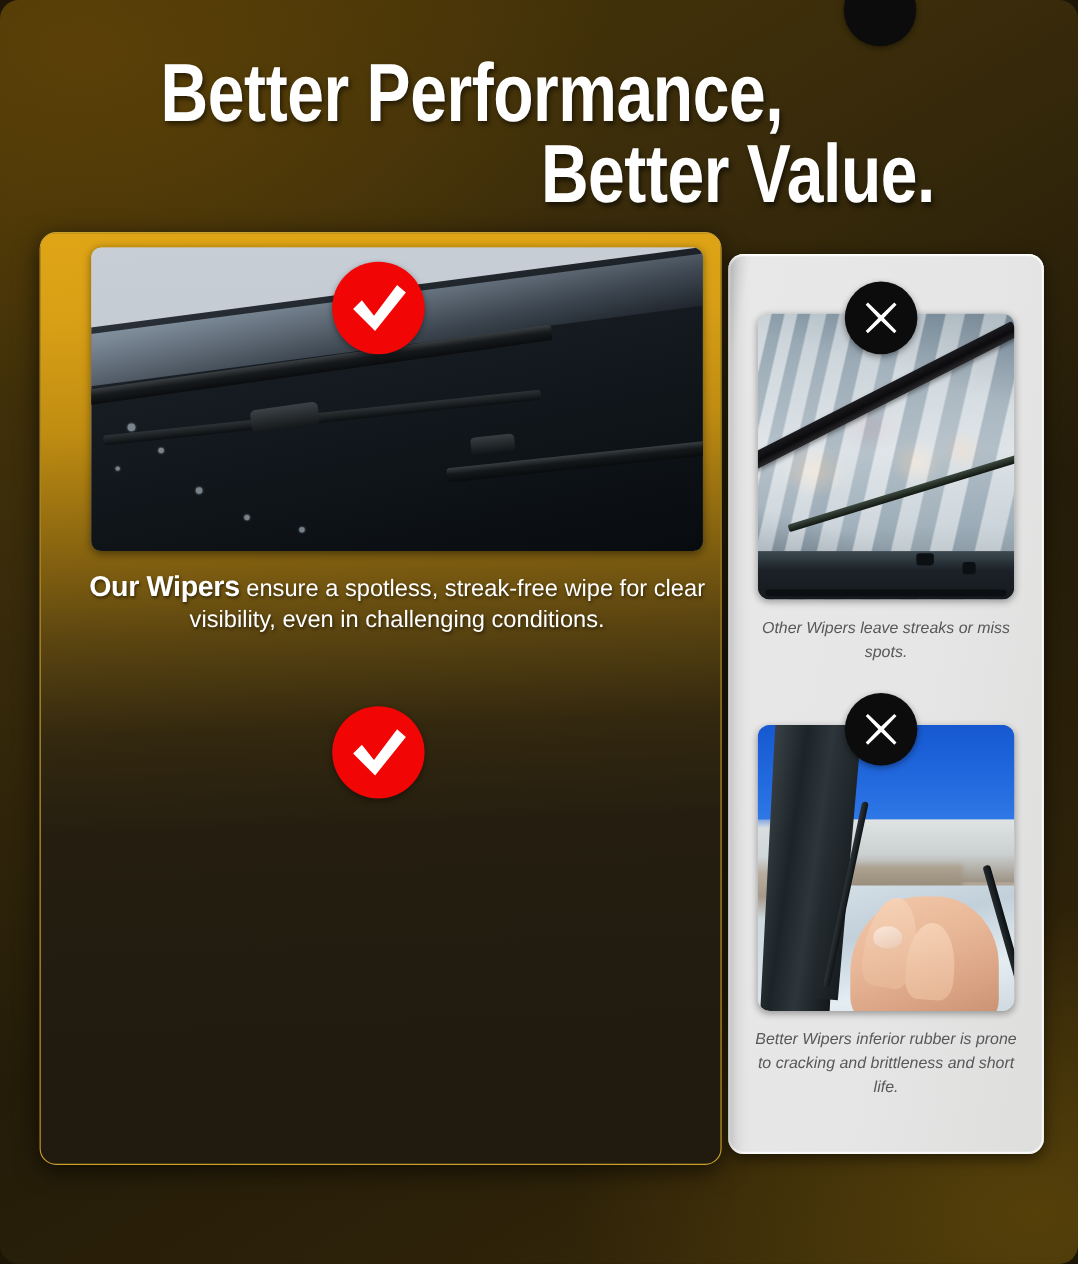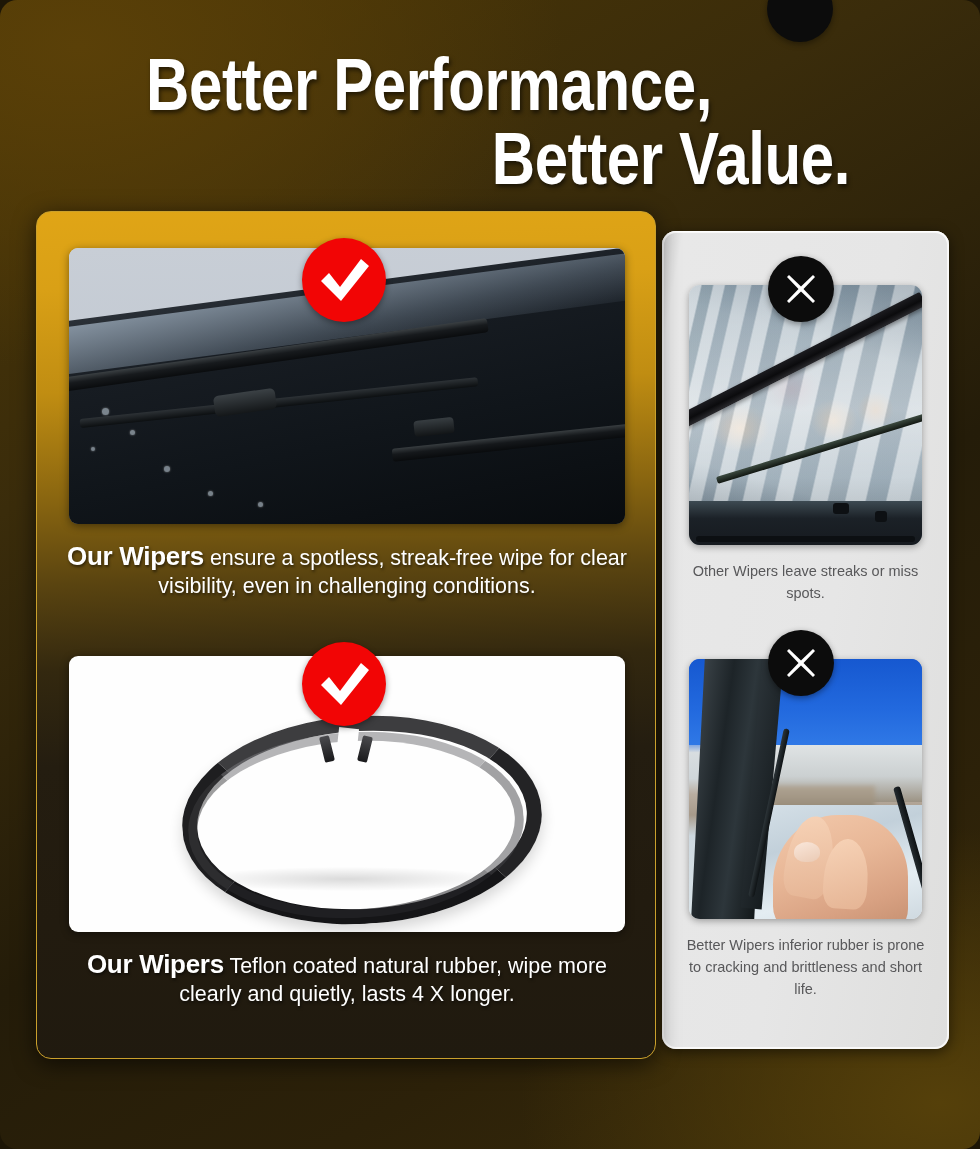--- a/index.html
+++ b/index.html
@@ -47,20 +47,21 @@
   
   .panel-right {
     position: absolute;
     left: 662px;
     top: 231px;
     width: 287px;
     height: 818px;
     border-radius: 14px;
     background: linear-gradient(100deg, #cfcfcf 0%, #e8e8e8 5%, #e6e6e6 55%, #dededd 100%);
     box-shadow: 0 3px 14px rgba(0,0,0,0.55), inset 0 1px 0 rgba(255,255,255,0.9);
+    font-style: italic;
   }
   .panel-right::after {
     content: "";
     position: absolute;
     inset: 0;
     border-radius: 14px;
     border: 2px solid rgba(255,255,255,0.75);
     pointer-events: none;
   }
 
@@ -232,21 +233,21 @@
       #241d10 64%,
       #221b0f 82%,
       #201a0f 100%);
     border: 1.5px solid #caa02c;
     box-sizing: border-box;
     box-shadow: 0 5px 22px rgba(0,0,0,0.6);
     overflow: hidden;
   }
 
   .good-block { position: absolute; left: 0; width: 620px; }
-  .good-block.g1 { top: 36px; }
+  .good-block.g1 { top: 13px; padding-left: 14px; }
   .good-block.g2 { top: 444px; }
 
   .good-photo {
     position: relative;
     width: 556px;
     height: 276px;
     margin: 0 auto;
     border-radius: 9px;
     overflow: hidden;
     box-shadow: 0 2px 8px rgba(0,0,0,0.45);
@@ -481,33 +482,20 @@
         <div class="drop" style="left:17%; top:79%; width:6px; height:6px;"></div>
         <div class="drop" style="left:25%; top:88%; width:5px; height:5px;"></div>
         <div class="drop" style="left:4%; top:72%; width:4px; height:4px;"></div>
         <div class="drop" style="left:34%; top:92%; width:5px; height:5px;"></div>
       </div>
       <div class="good-caption">
         <span class="strong">Our Wipers</span><span> ensure a spotless, streak-free wipe for clear visibility, even in challenging conditions.</span>
       </div>
     </div>
 
-    <div class="good-block g2">
-      <div class="good-photo ph-coil">
-        <div class="shadow"></div>
-        <div class="coil"></div>
-        <div class="coil2"></div>
-        <div class="gap"></div>
-        <div class="tip-l"></div>
-        <div class="tip-r"></div>
-      </div>
-      <div class="good-caption">
-        <span class="strong">Our Wipers</span><span> Teflon coated natural rubber, wipe more clearly and quietly, lasts 4 X longer.</span>
-      </div>
-    </div>
 
   </div>
 
   <div class="badge badge-check" style="left:302px; top:238px;">
     <svg width="54" height="46" viewBox="0 0 54 46">
       <path d="M4 24 L12 16 L23 30 L44 2 L52 9 L24 44 Z" fill="#ffffff"></path>
     </svg>
   </div>
 
   <div class="badge badge-check" style="left:302px; top:642px;">

